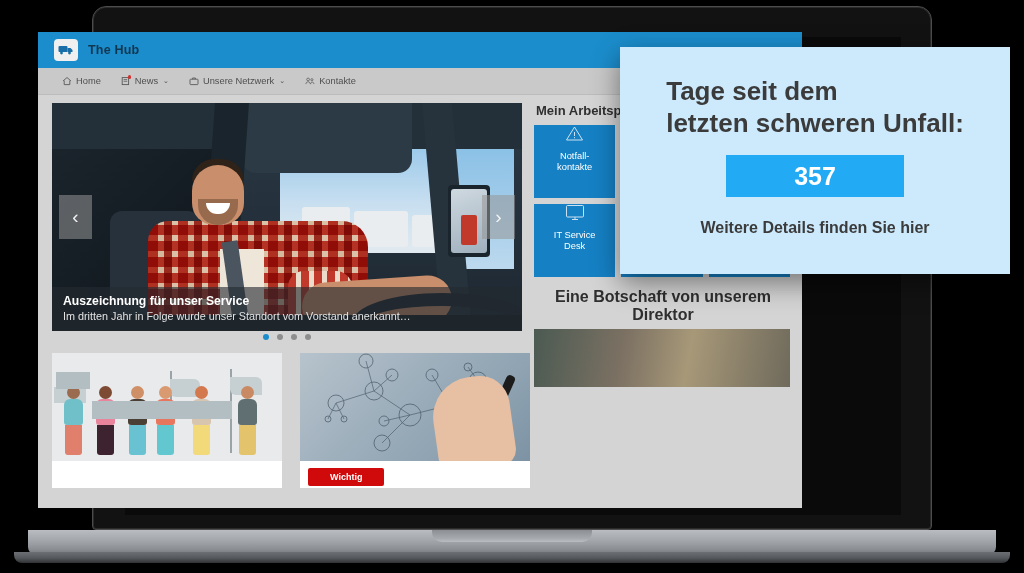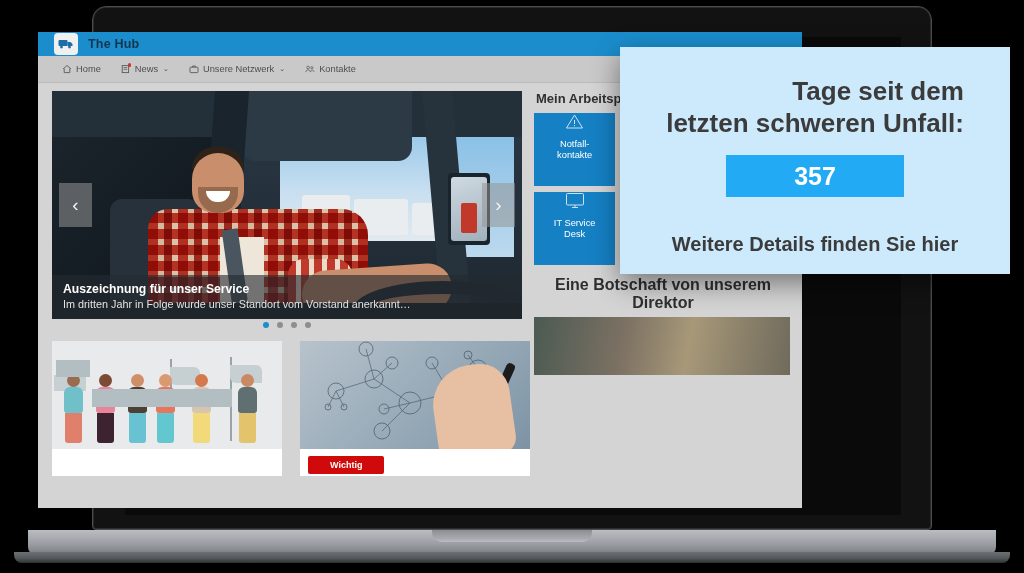--- a/index.html
+++ b/index.html
@@ -54,21 +54,21 @@
     left: 432px; top: 530px;
     width: 160px; height: 12px;
     background: linear-gradient(180deg,#8b8f94 0%,#a6aaae 70%,#babec2 100%);
     border-radius: 0 0 10px 10px;
   }
 
   
   #page { position: absolute; inset: 0; background: #d4d4d4; }
 
   .topbar {
-    height: 24px; background: #1b8dcc;
+    height: 36px; background: #1b8dcc;
     display: flex; align-items: center; padding: 0 0 0 16px;
   }
   .brand-logo {
     width: 24px; height: 22px; background: #f0f0f0; border-radius: 4px;
     display: flex; align-items: center; justify-content: center; margin-right: 10px;
   }
   .brand-title { color: #11364f; font-size: 12.5px; font-weight: bold; letter-spacing: .2px; }
 
   .navbar {
     height: 27px; background: #c9c9c9;
@@ -178,27 +178,27 @@
   .director-img { width: 100%; height: 58px; background: linear-gradient(100deg,#4b5a52 0%,#7c7163 35%,#a79878 60%,#6f6a5c 100%); }
 
   
   #overlay {
     position: absolute; left: 620px; top: 47px; width: 390px; height: 227px;
     background: #cdeafd;
     box-shadow: 0 9px 26px rgba(0,0,0,.45);
     display: flex; flex-direction: column; align-items: center; justify-content: flex-start;
     padding-top: 28px;
   }
-  #ov-title { color: #3b3b3b; font-size: 26px; font-weight: bold; line-height: 32px; text-align: right; }
+  #ov-title { color: #3b3b3b; font-size: 26px; font-weight: bold; line-height: 32px; text-align: left; }
   #ov-badge {
     margin-top: 16px; width: 178px; height: 42px; background: #22aaf5;
     display: flex; align-items: center; justify-content: center;
     color: #fff; font-size: 25px; font-weight: bold;
   }
-  #ov-foot { margin-top: 36px; color: #3b3b3b; font-size: 20px; font-weight: bold; }
+  #ov-foot { margin-top: 22px; color: #3b3b3b; font-size: 16px; font-weight: bold; }
 </style>
 </head>
 <body>
 
 <div id="stage">
 
   <div id="laptop-lid">
     <div id="laptop-bezel"></div>
   </div>
 

